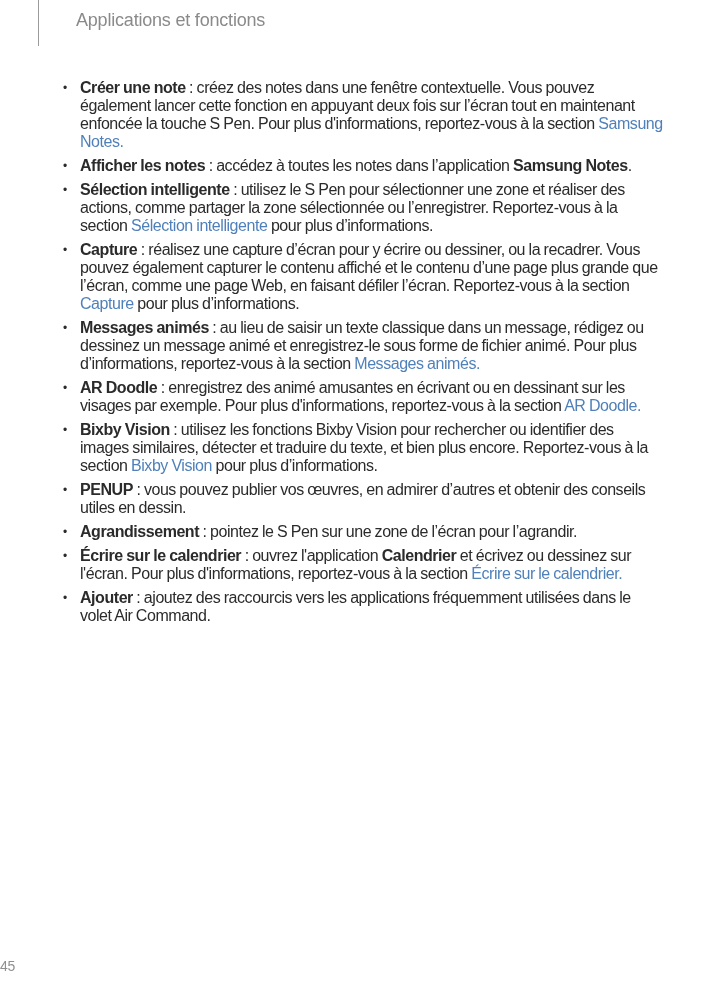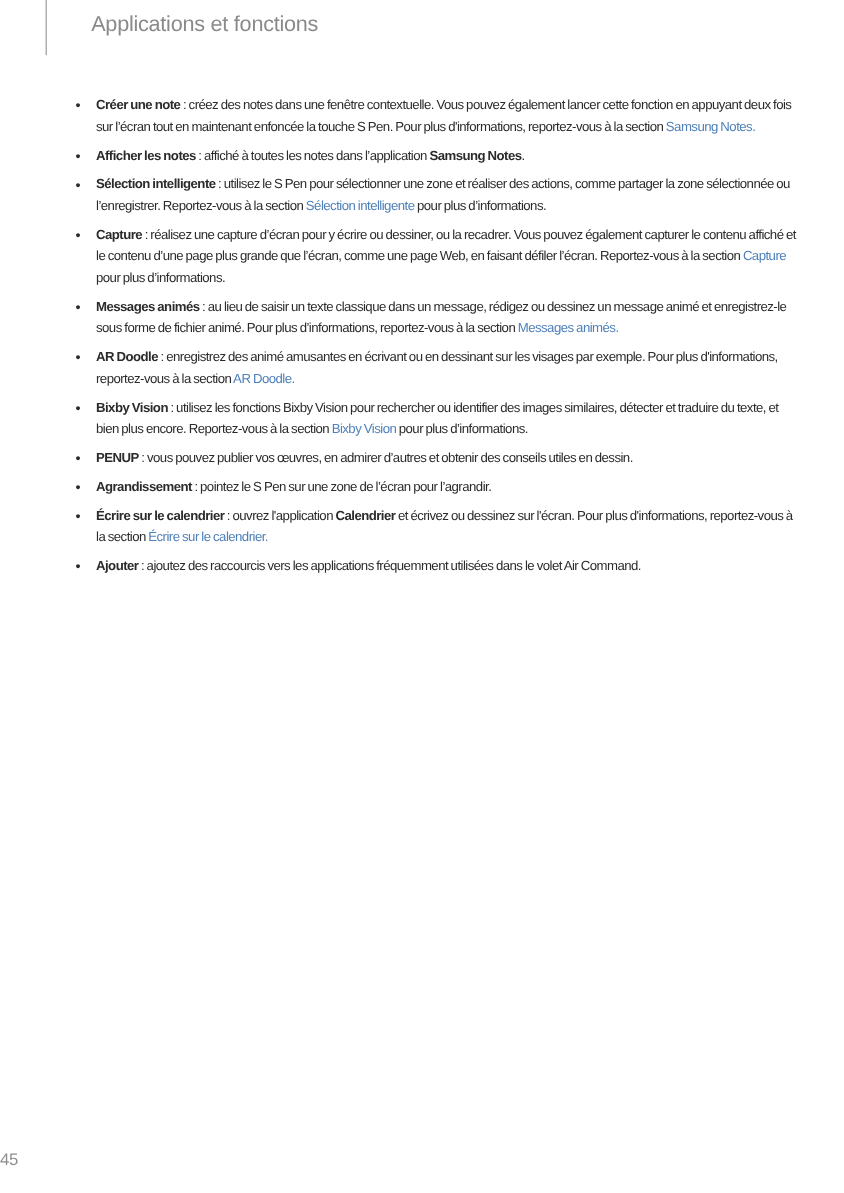--- a/index.html
+++ b/index.html
@@ -37,21 +37,21 @@
   }
   
   .features {
     position: absolute;
     left: 80px;
     top: 79px;
     width: 584px;
     margin: 0;
     padding: 0;
     list-style: none;
-    font-size: 11px;
+    font-size: 16px;
     line-height: 18px;
     letter-spacing: -0.45px;
     word-spacing: -0.5px;
     text-align: left;
   }
   .features li {
     position: relative;
     margin: 0 0 6px 0;
   }
   .features li::before {
@@ -81,21 +81,21 @@
 </head>
 <body>
 
 <div class="page" style="--bg: #ffffff; --text: #2b2b2b; --link: #4f80ba; --muted: #8a8a8a; --pagenum: #8f8f8f; --rule: #9b9b9b;">
 
   <div class="header-rule"></div>
   <div class="header-title">Applications et fonctions</div>
 
   <ul class="features">
       <li><span class="bold">Créer une note</span><span class="text"> : créez des notes dans une fenêtre contextuelle. Vous pouvez également lancer cette fonction en appuyant deux fois sur l’écran tout en maintenant enfoncée la touche S Pen. Pour plus d'informations, reportez-vous à la section </span><span class="link">Samsung Notes.</span></li>
-      <li><span class="bold">Afficher les notes</span><span class="text"> : affiché à toutes les notes dans l’application </span><span class="bold">Samsung Notes</span><span class="text">.</span></li>
+      <li><span class="bold">Afficher les notes</span><span class="text"> : accédez à toutes les notes dans l’application </span><span class="bold">Samsung Notes</span><span class="text">.</span></li>
       <li><span class="bold">Sélection intelligente</span><span class="text"> : utilisez le S Pen pour sélectionner une zone et réaliser des actions, comme partager la zone sélectionnée ou l’enregistrer. Reportez-vous à la section </span><span class="link">Sélection intelligente</span><span class="text"> pour plus d’informations.</span></li>
       <li><span class="bold">Capture</span><span class="text"> : réalisez une capture d’écran pour y écrire ou dessiner, ou la recadrer. Vous pouvez également capturer le contenu affiché et le contenu d’une page plus grande que l’écran, comme une page Web, en faisant défiler l’écran. Reportez-vous à la section </span><span class="link">Capture</span><span class="text"> pour plus d’informations.</span></li>
       <li><span class="bold">Messages animés</span><span class="text"> : au lieu de saisir un texte classique dans un message, rédigez ou dessinez un message animé et enregistrez-le sous forme de fichier animé. Pour plus d’informations, reportez-vous à la section </span><span class="link">Messages animés.</span></li>
       <li><span class="bold">AR Doodle</span><span class="text"> : enregistrez des animé amusantes en écrivant ou en dessinant sur les visages par exemple. Pour plus d'informations, reportez-vous à la section </span><span class="link">AR Doodle.</span></li>
       <li><span class="bold">Bixby Vision</span><span class="text"> : utilisez les fonctions Bixby Vision pour rechercher ou identifier des images similaires, détecter et traduire du texte, et bien plus encore. Reportez-vous à la section </span><span class="link">Bixby Vision</span><span class="text"> pour plus d’informations.</span></li>
       <li><span class="bold">PENUP</span><span class="text"> : vous pouvez publier vos œuvres, en admirer d’autres et obtenir des conseils utiles en dessin.</span></li>
       <li><span class="bold">Agrandissement</span><span class="text"> : pointez le S Pen sur une zone de l’écran pour l’agrandir.</span></li>
       <li><span class="bold">Écrire sur le calendrier</span><span class="text"> : ouvrez l'application </span><span class="bold">Calendrier</span><span class="text"> et écrivez ou dessinez sur l'écran. Pour plus d'informations, reportez-vous à la section </span><span class="link">Écrire sur le calendrier.</span></li>
       <li><span class="bold">Ajouter</span><span class="text"> : ajoutez des raccourcis vers les applications fréquemment utilisées dans le volet Air Command.</span></li>
     </ul>

